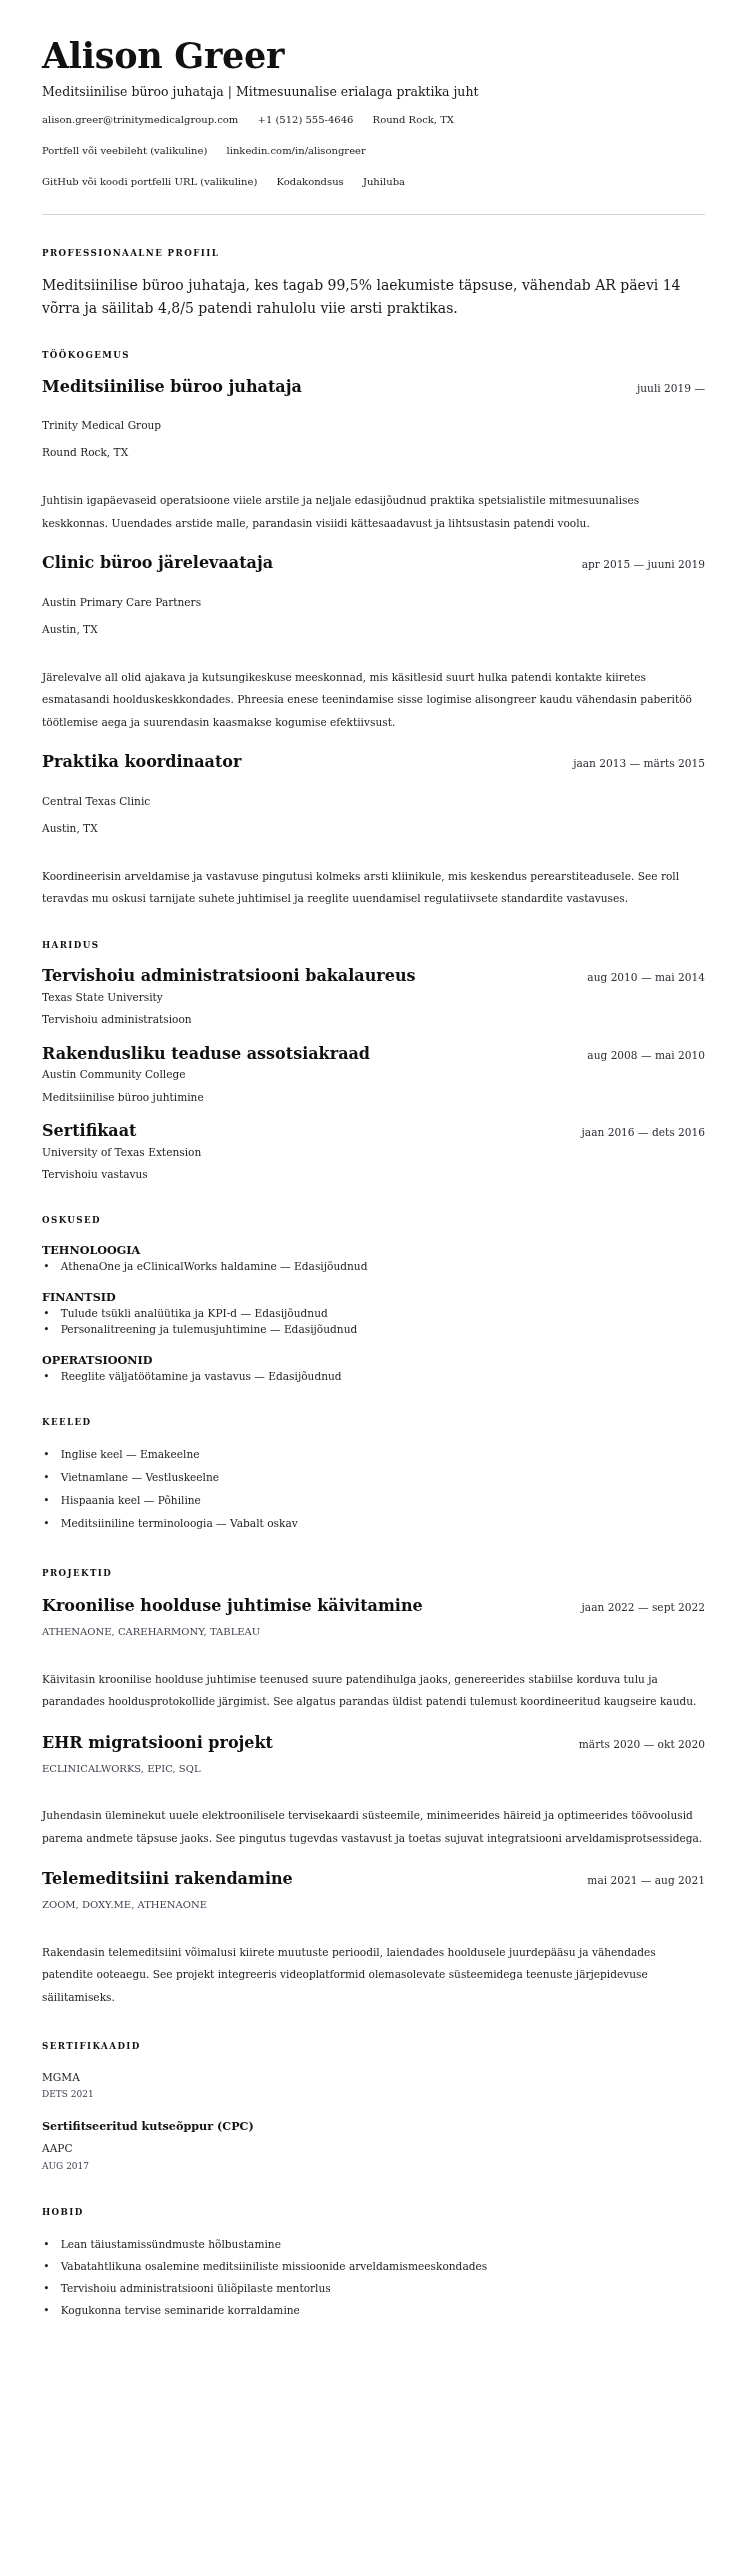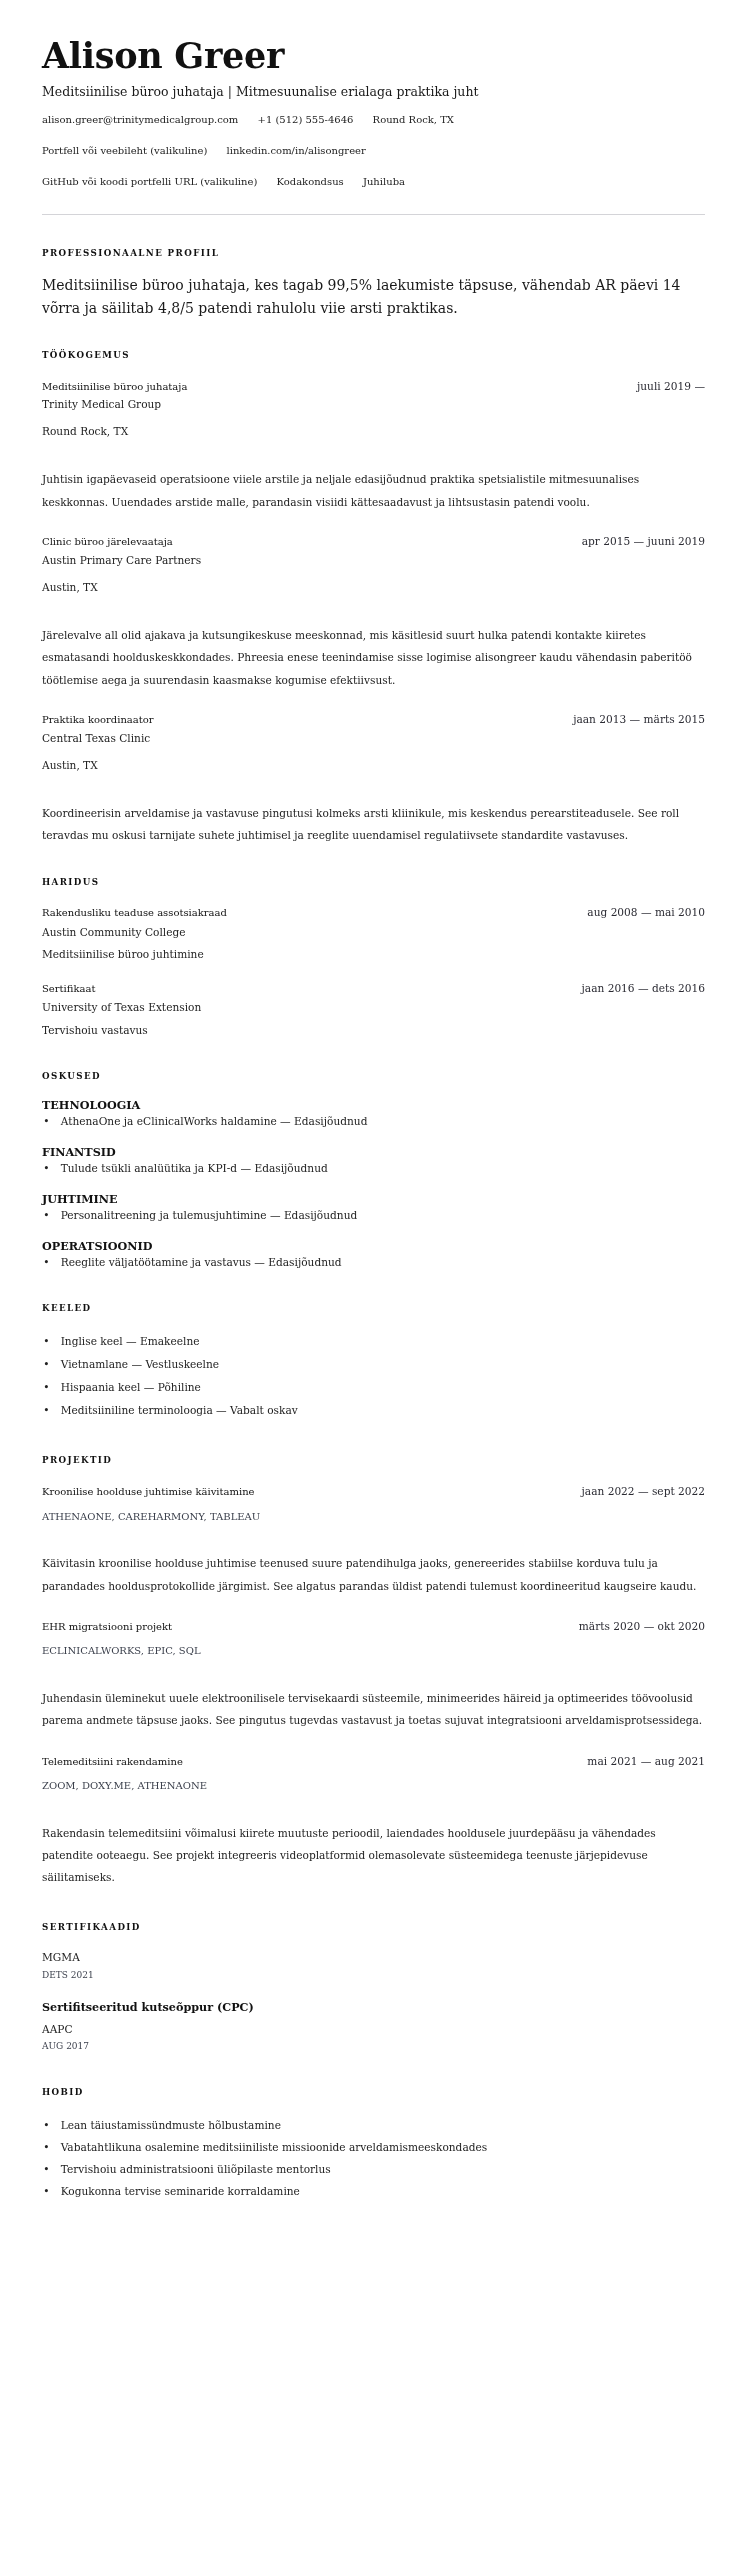--- a/index.html
+++ b/index.html
@@ -14,23 +14,23 @@
   .contacts { margin-top: 10px; }
   .contact-row { font-size: 10px; line-height: 15px; color: #222; margin-bottom: 16px; }
   .contact-row span { margin-right: 16px; }
   .contact-row:last-child { margin-bottom: 0; }
   .divider { border: 0; border-top: 1.2px solid #d4d4d8; margin: 25px 0 0 0; }
   .section-title { font-size: 8.7px; font-weight: bold; letter-spacing: 1.4px; text-transform: uppercase; margin: 0; line-height: 12.5px; }
   .profile { margin-top: 32px; }
   .profile-text { font-size: 14px; line-height: 23px; margin: 15px 0 0 0; color: #1a1a1a; }
   .experience { margin-top: 29px; }
   .entry-head { display: flex; justify-content: space-between; align-items: baseline; }
-  .entry-title { font-size: 10px; font-weight: normal; line-height: 17.4px; }
+  .entry-title { font-size: 16px; font-weight: bold; line-height: 17.4px; }
   .entry-date { font-size: 10.6px; color: #2b2b33; line-height: 17.4px; }
-  .entry-sub { font-size: 10.6px; line-height: 16px; color: #222; margin-top: 1px; }
+  .entry-sub { font-size: 10.6px; line-height: 16px; color: #222; margin-top: 20px; }
   .entry-loc { font-size: 10.6px; line-height: 16px; color: #222; margin-top: 11.2px; }
   .entry-desc { font-size: 10.6px; line-height: 22.4px; color: #222; margin: 29px 0 0 0; }
   .job { margin-top: 18.7px; }
   .job:first-of-type { margin-top: 16px; }
   .job + .job { margin-top: 20px; }
   .education { margin-top: 29px; }
   .edu { margin-top: 16px; }
   .edu + .edu { margin-top: 17.4px; }
   .edu .entry-sub { margin-top: 2.5px; }
   .edu .entry-field { font-size: 10.6px; line-height: 16px; color: #222; margin-top: 6.2px; }
@@ -120,20 +120,28 @@
       </div>
       <div class="entry-sub">Central Texas Clinic</div>
       <div class="entry-loc">Austin, TX</div>
       <p class="entry-desc">Koordineerisin arveldamise ja vastavuse pingutusi kolmeks arsti kliinikule, mis keskendus perearstiteadusele. See roll teravdas mu oskusi tarnijate suhete juhtimisel ja reeglite uuendamisel regulatiivsete standardite vastavuses.</p>
     </div>
   </section>
 
   <section class="education">
     <h2 class="section-title">HARIDUS</h2>
 
+    <div class="edu">
+      <div class="entry-head">
+        <span class="entry-title">Tervishoiu administratsiooni bakalaureus</span>
+        <span class="entry-date">aug 2010 — mai 2014</span>
+      </div>
+      <div class="entry-sub">Texas State University</div>
+      <div class="entry-field">Tervishoiu administratsioon</div>
+    </div>
 
     <div class="edu">
       <div class="entry-head">
         <span class="entry-title">Rakendusliku teaduse assotsiakraad</span>
         <span class="entry-date">aug 2008 — mai 2010</span>
       </div>
       <div class="entry-sub">Austin Community College</div>
       <div class="entry-field">Meditsiinilise büroo juhtimine</div>
     </div>
 
@@ -153,21 +161,20 @@
     <div class="skill-cat">TEHNOLOOGIA</div>
     <ul class="bullets">
       <li>AthenaOne ja eClinicalWorks haldamine — Edasijõudnud</li>
     </ul>
 
     <div class="skill-cat">FINANTSID</div>
     <ul class="bullets">
       <li>Tulude tsükli analüütika ja KPI-d — Edasijõudnud</li>
     </ul>
 
-    <div class="skill-cat">JUHTIMINE</div>
     <ul class="bullets">
       <li>Personalitreening ja tulemusjuhtimine — Edasijõudnud</li>
     </ul>
 
     <div class="skill-cat">OPERATSIOONID</div>
     <ul class="bullets">
       <li>Reeglite väljatöötamine ja vastavus — Edasijõudnud</li>
     </ul>
   </section>
 

